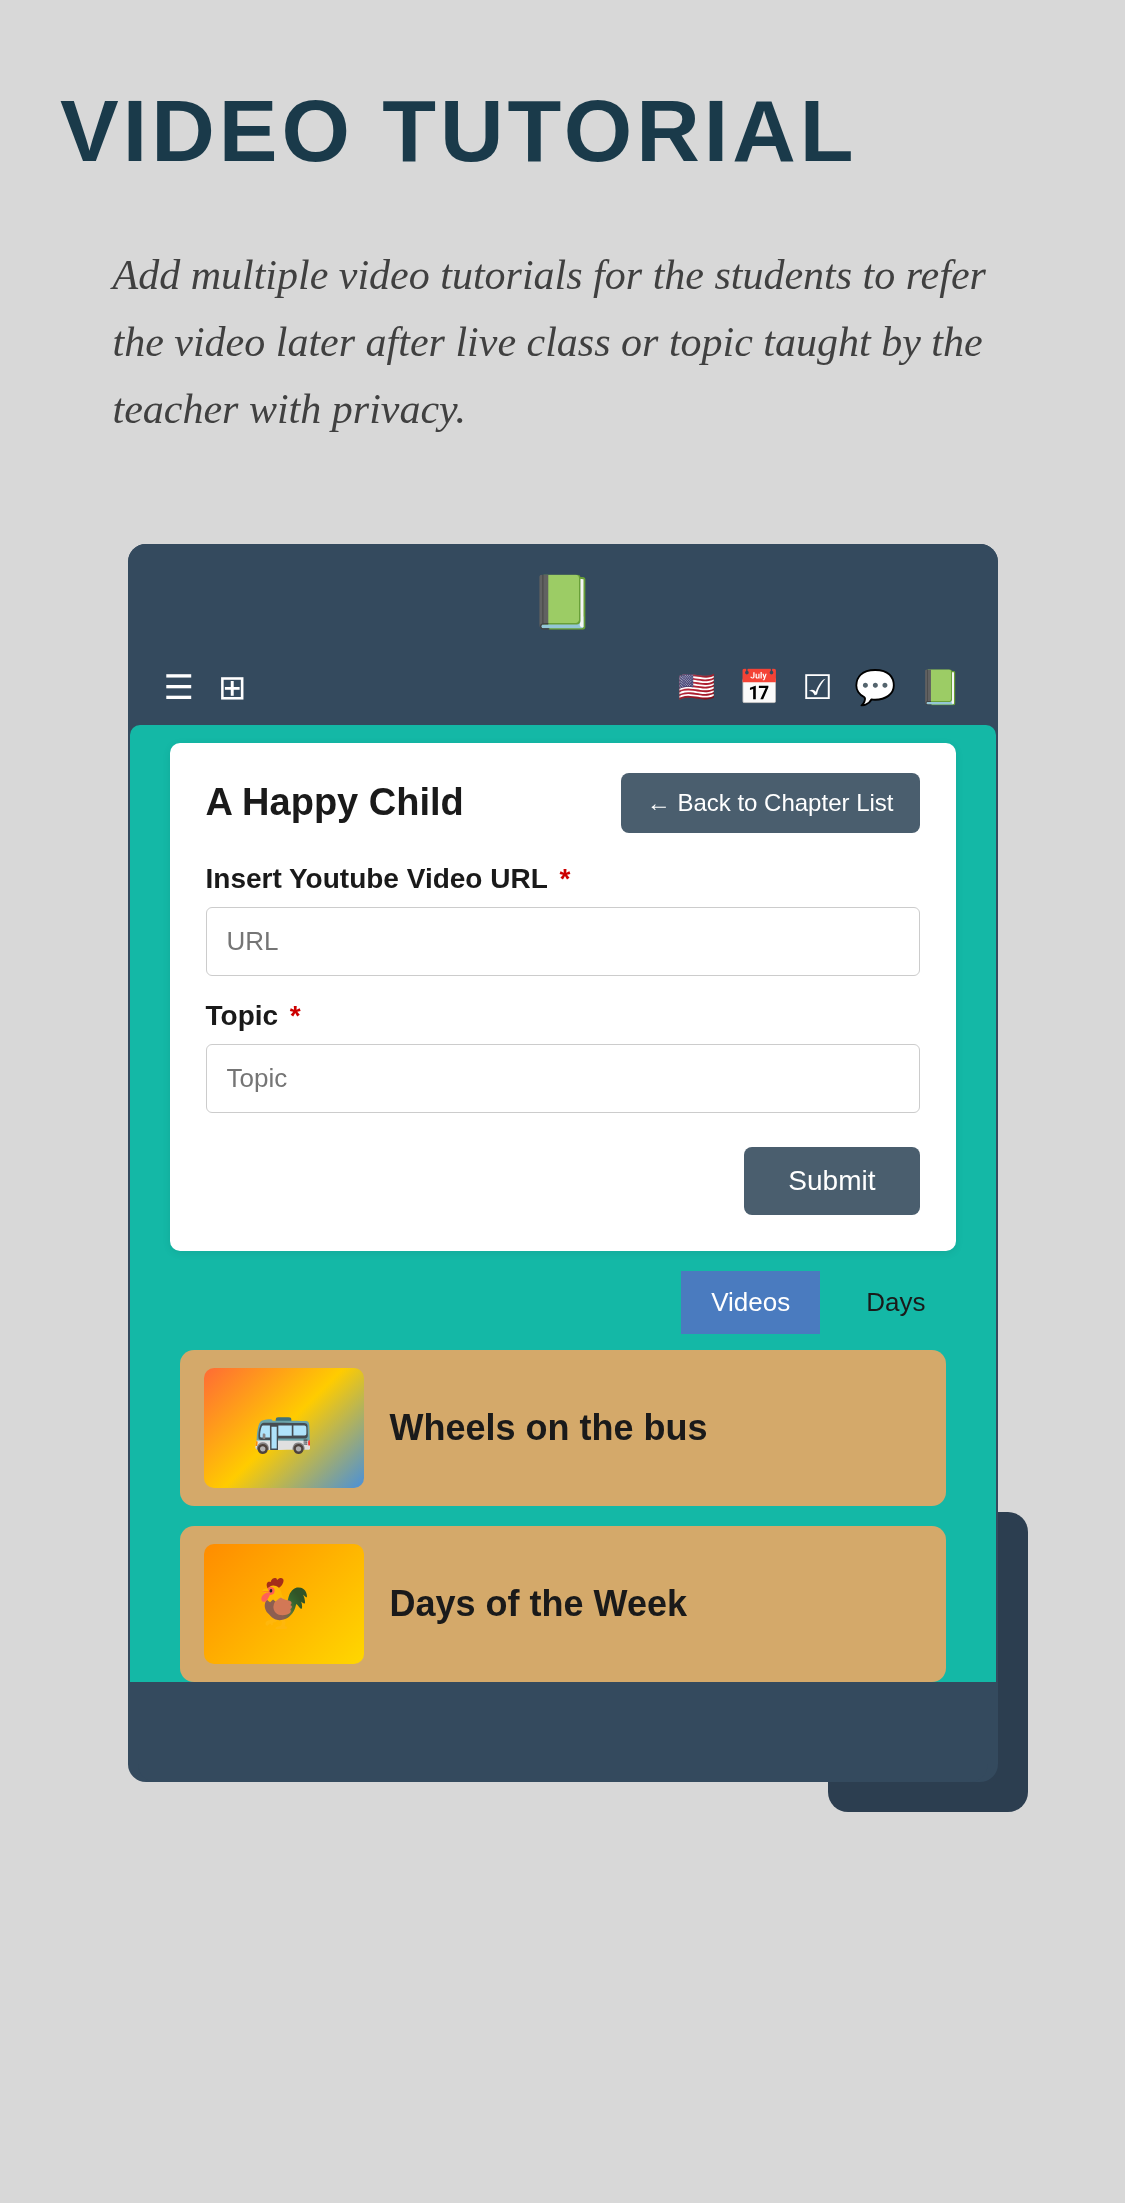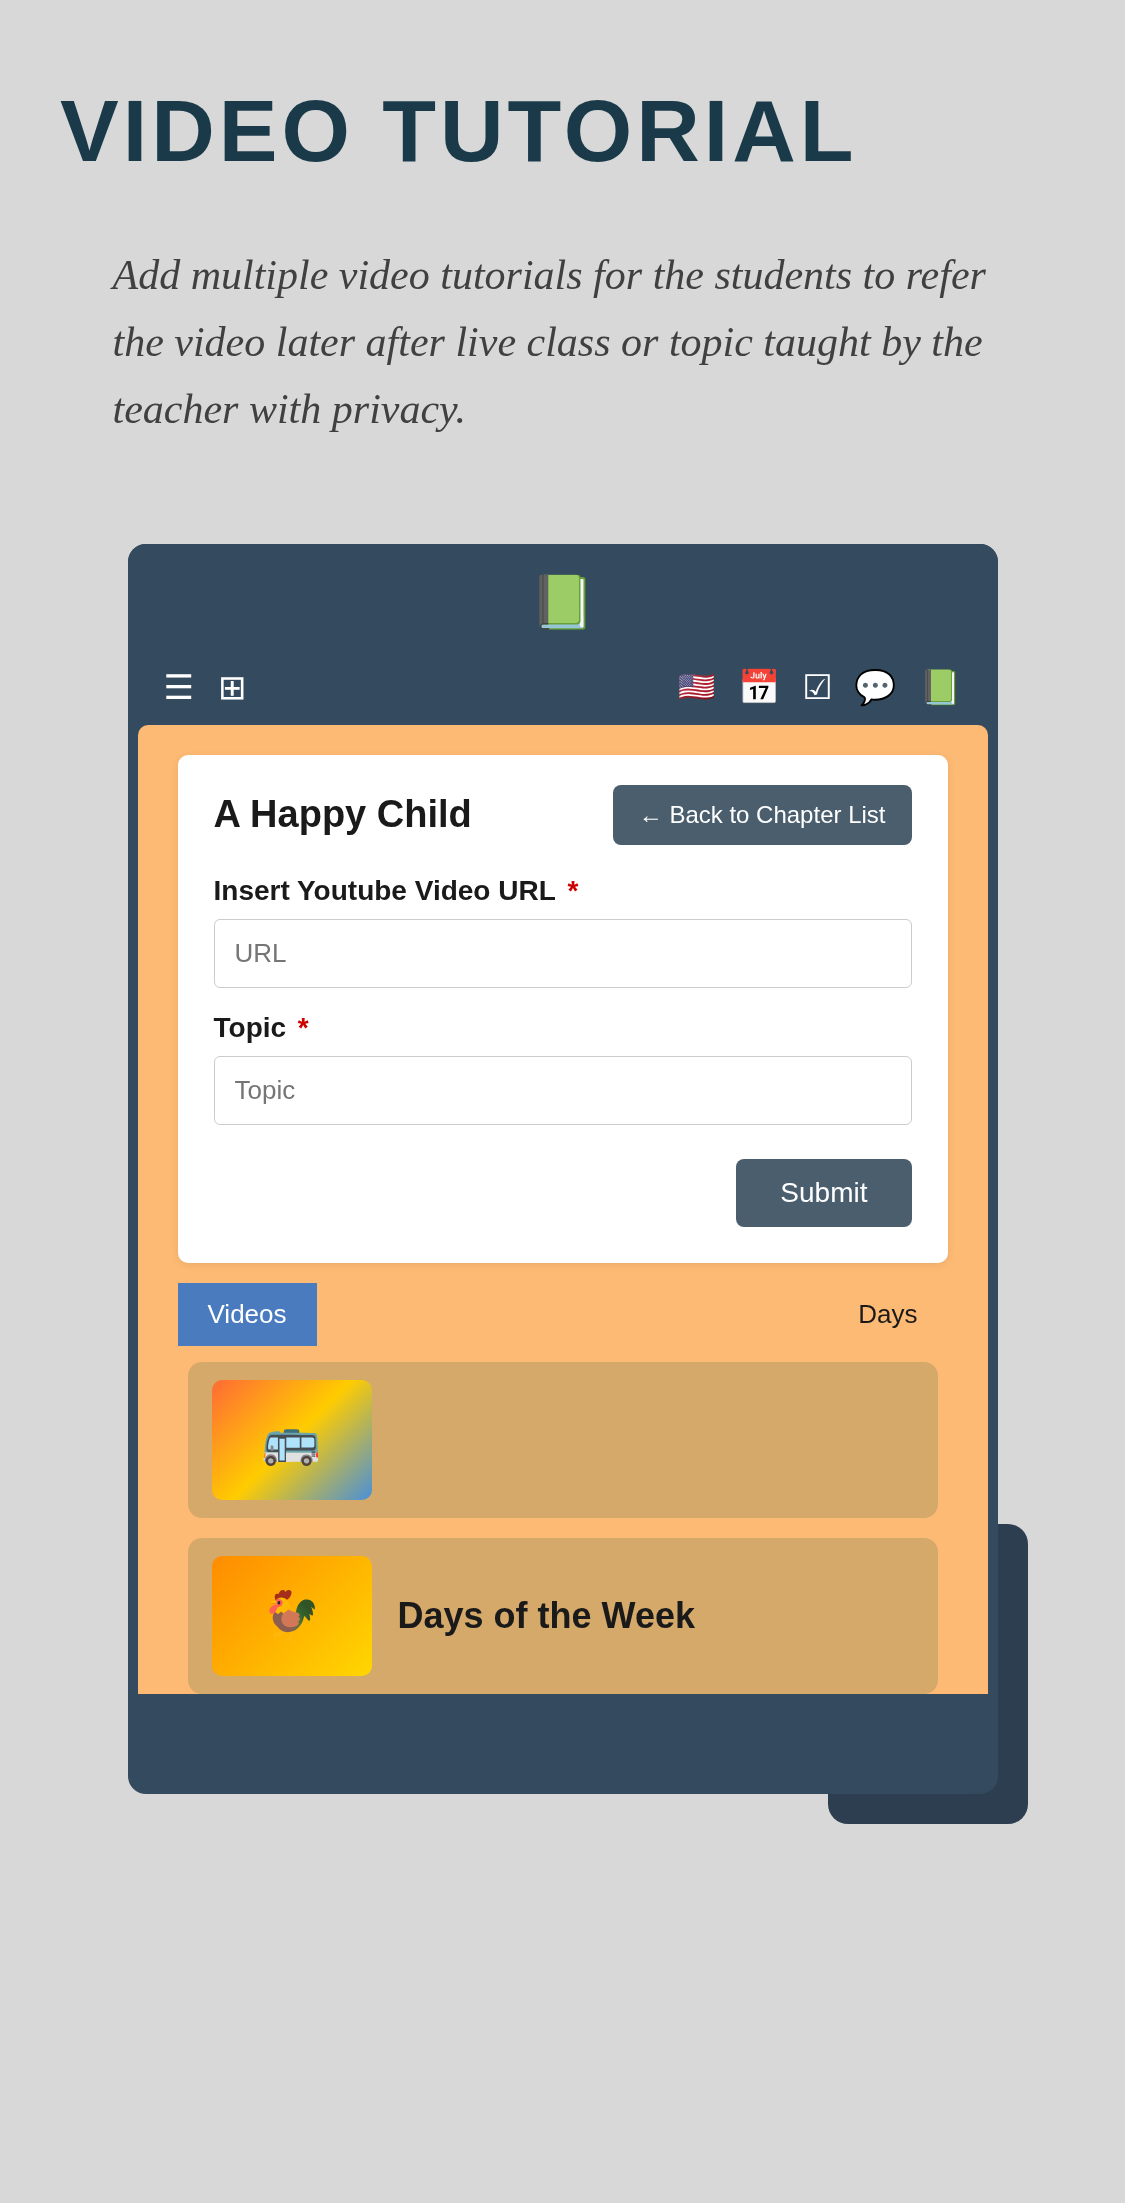--- a/index.html
+++ b/index.html
@@ -90,24 +90,24 @@
       color: #ffffff;
       cursor: pointer;
     }
 
     .toolbar-icon.flag {
       font-size: 30px;
     }
 
     
     .content-area {
-      background: #fdba74;
-      margin: 0 10px;
+      background: #14b8a6;
+      margin: 0 2px;
       border-radius: 10px 10px 0 0;
-      padding: 30px 40px 0;
+      padding: 18px 40px 0;
       min-height: 900px;
     }
 
     
     .form-card {
       background: #ffffff;
       border-radius: 10px;
       padding: 30px 36px 36px;
       box-shadow: 0 2px 8px rgba(0,0,0,0.08);
       margin-bottom: 0;
@@ -182,23 +182,23 @@
       border-radius: 8px;
       font-size: 28px;
       cursor: pointer;
       font-family: Arial, sans-serif;
       font-weight: 500;
     }
 
     
     .tab-row {
       display: flex;
-      justify-content: space-between;
+      justify-content: flex-end;
       margin-top: 20px;
-      gap: 9px;
+      gap: 16px;
     }
 
     .tab-btn {
       padding: 16px 30px;
       font-size: 26px;
       font-family: Arial, sans-serif;
       font-weight: 500;
       border: none;
       cursor: pointer;
     }
@@ -343,20 +343,21 @@
         <button class="tab-btn active">Videos</button>
         <button class="tab-btn inactive">Days</button>
       </div>
 
       <div class="video-list">
 
         <div class="video-item">
           <div class="video-thumb thumb-cocomelon">
             <span style="font-size:48px;">🚌</span>
           </div>
+          <span class="video-title">Wheels on the bus</span>
         </div>
 
         <div class="video-item">
           <div class="video-thumb thumb-days">
             <span style="font-size:48px;">🐓</span>
           </div>
           <span class="video-title">Days of the Week</span>
         </div>
 
       </div>

